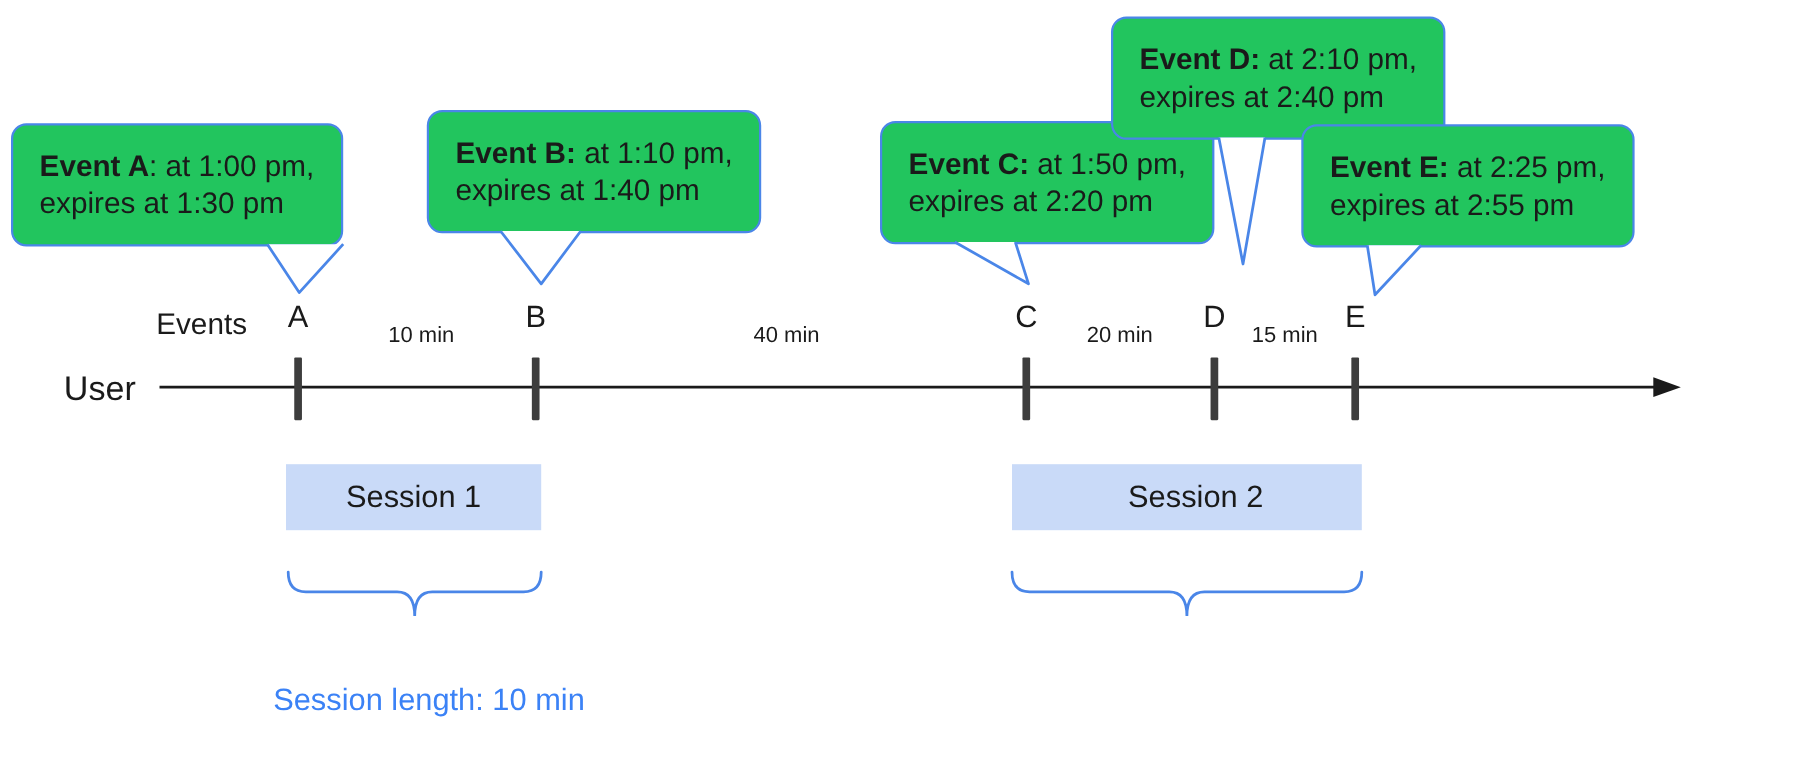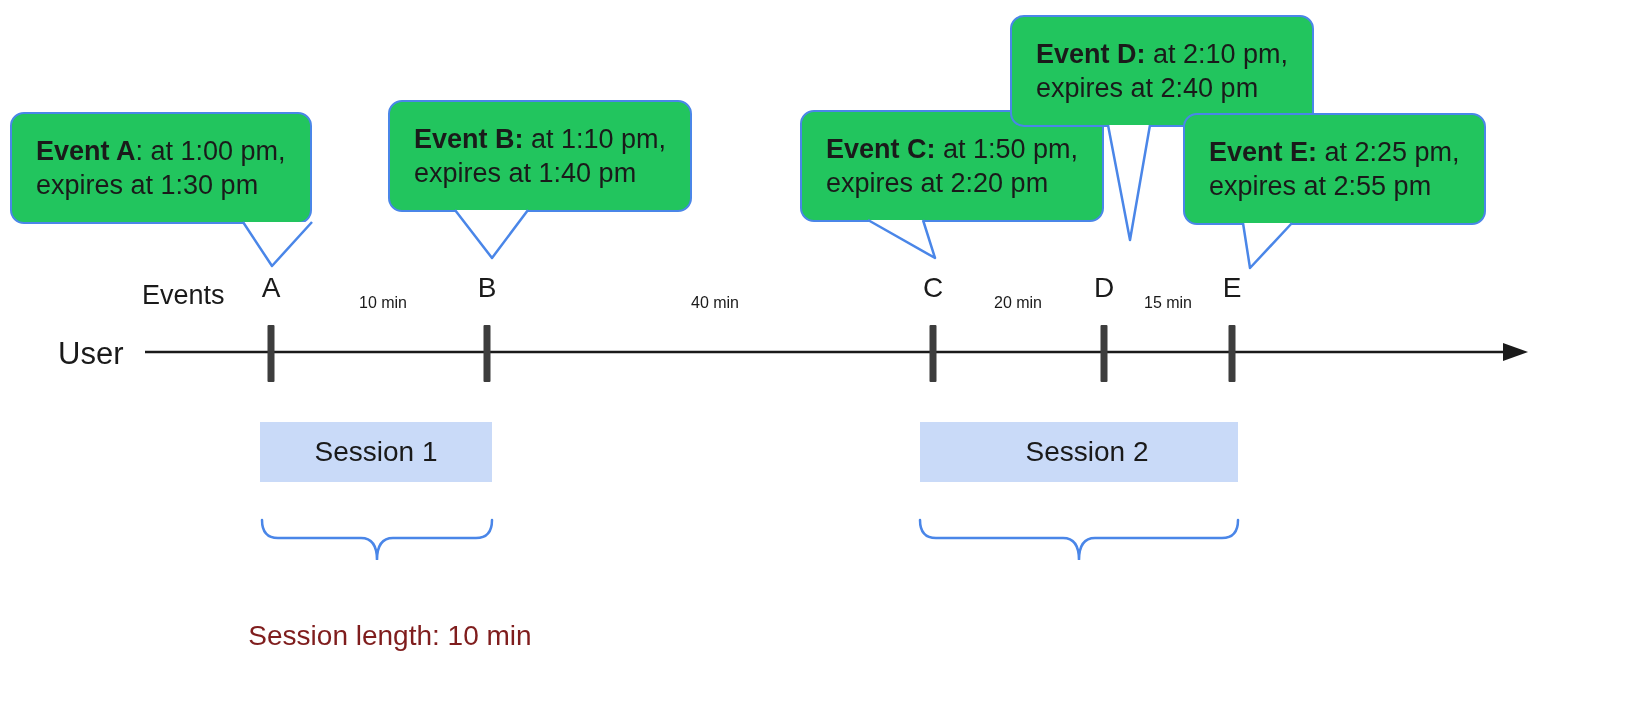--- a/index.html
+++ b/index.html
@@ -23,26 +23,26 @@
   .tail{fill:#ffffff;stroke:var(--accent);stroke-width:2.5;stroke-linejoin:round;}
   .axis-line{stroke:var(--ink);stroke-width:2.5;}
   .arrow-head{fill:var(--ink);}
   .tick{fill:#3d3d3d;}
   .brace{fill:none;stroke:var(--accent);stroke-width:2.5;stroke-linecap:round;}
   .label{position:absolute;white-space:nowrap;}
   .centered{transform:translateX(-50%);}
   .events-label{left:142px;top:280px;font-size:27px;}
   .user-label{left:58px;top:336px;font-size:31px;}
   .event-letter{top:272px;font-size:28px;}
-  .gap-label{top:294px;font-size:16px;}
+  .gap-label{top:294px;font-size:20px;}
   .session-bar{
     position:absolute;top:422px;height:60px;background:var(--session-fill);
     display:flex;align-items:center;justify-content:center;font-size:28px;z-index:1;
   }
-  .length-label{top:620px;font-size:28px;color:#7f1d1d;}
+  .length-label{top:620px;font-size:28px;color:#3b82f6;}
 </style>
 </head>
 <body>
 
 <div class="stage">
 
   <div class="bubble" style="left:10px;top:112px;">
     <span class="bold">Event A</span><span>: at 1:00 pm,</span><br>
     <span>expires at 1:30 pm</span>
   </div>

